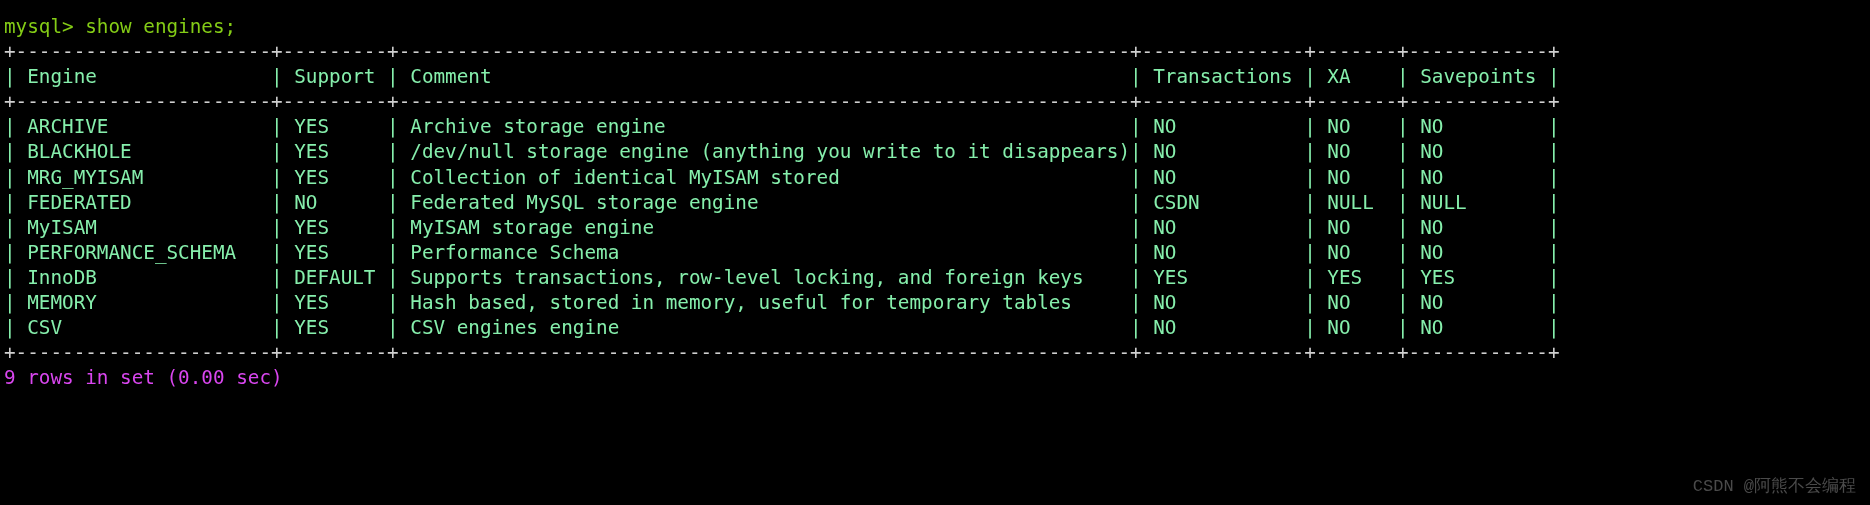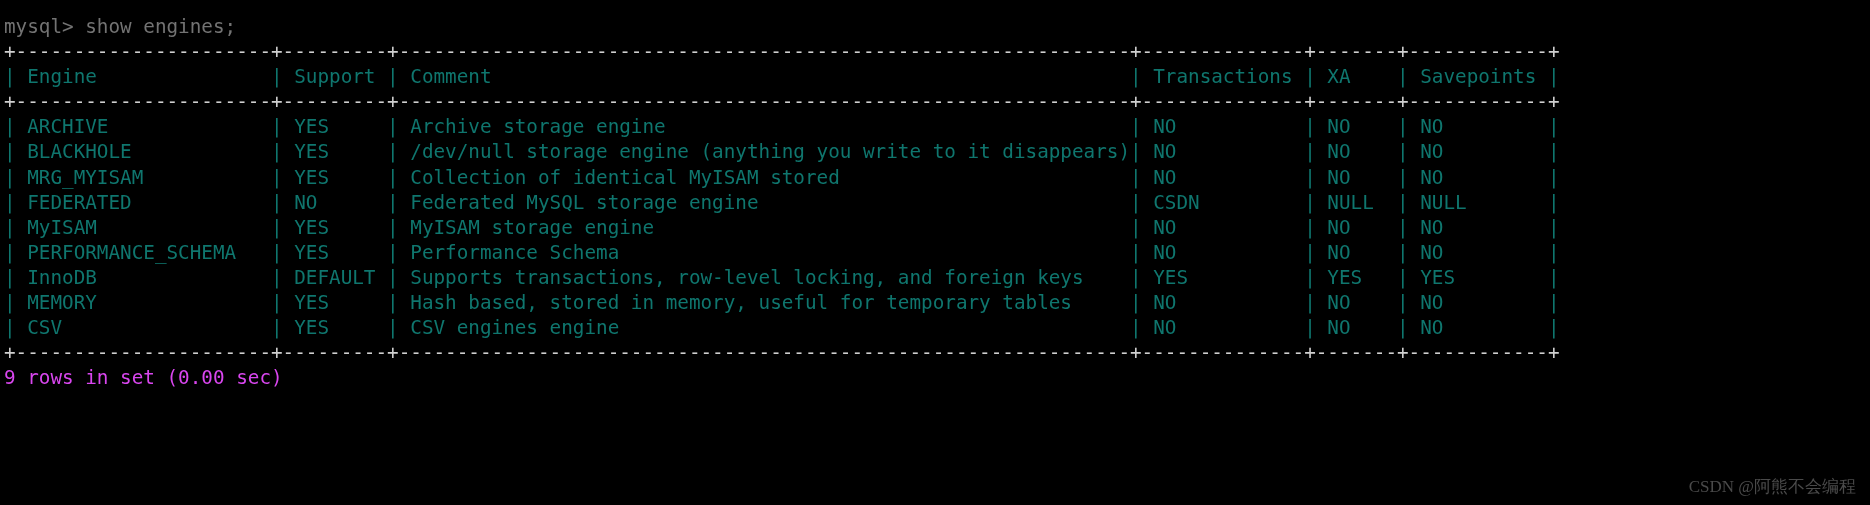--- a/index.html
+++ b/index.html
@@ -27,31 +27,31 @@
     padding: 14px 0 0 4px;
     color: #d8d8d8;
     font-family: "DejaVu Sans Mono", "Liberation Mono", monospace;
     font-size: 21.4px;
     line-height: 25.1px;
     letter-spacing: 0px;
     white-space: pre;
     font-weight: 400;
     -webkit-font-smoothing: antialiased;
   }
-  .cmd-line { color: #737373; }
+  .cmd-line { color: #84cc16; }
   .rule-line { color: #cfcfcf; }
-  .row-line  { color: #0f766e; }
+  .row-line  { color: #86efac; }
   .status-line { color: #d946ef; }
 
   #watermark {
     position: absolute;
     right: 14px;
     bottom: 8px;
     color: #4a4a4a;
-    font-family: Liberation Serif, serif;
+    font-family: Liberation Mono, monospace;
     font-size: 17px;
     line-height: 20px;
     white-space: pre;
     user-select: none;
   }
 </style>
 </head>
 <body>
 
 <div id="terminal">

